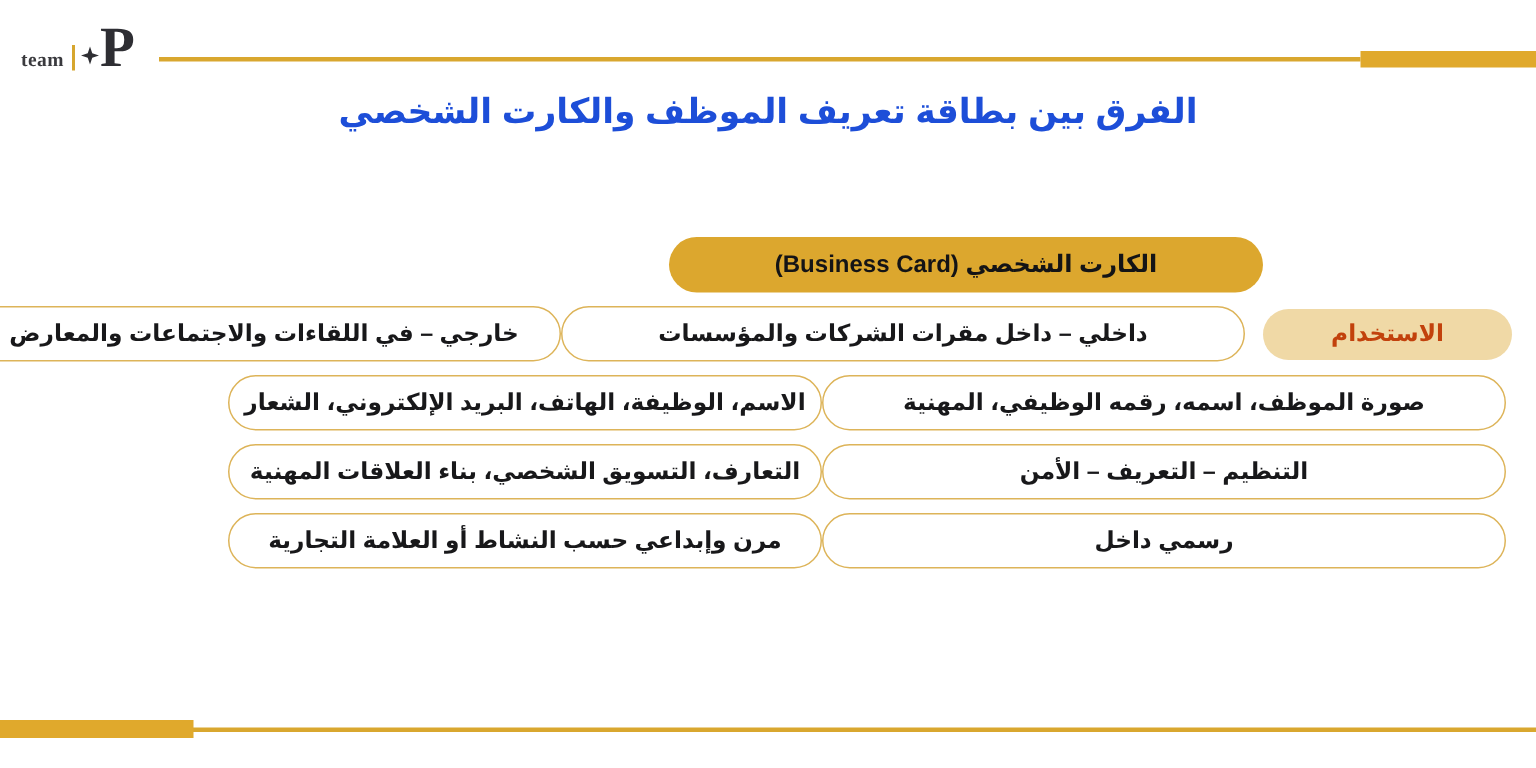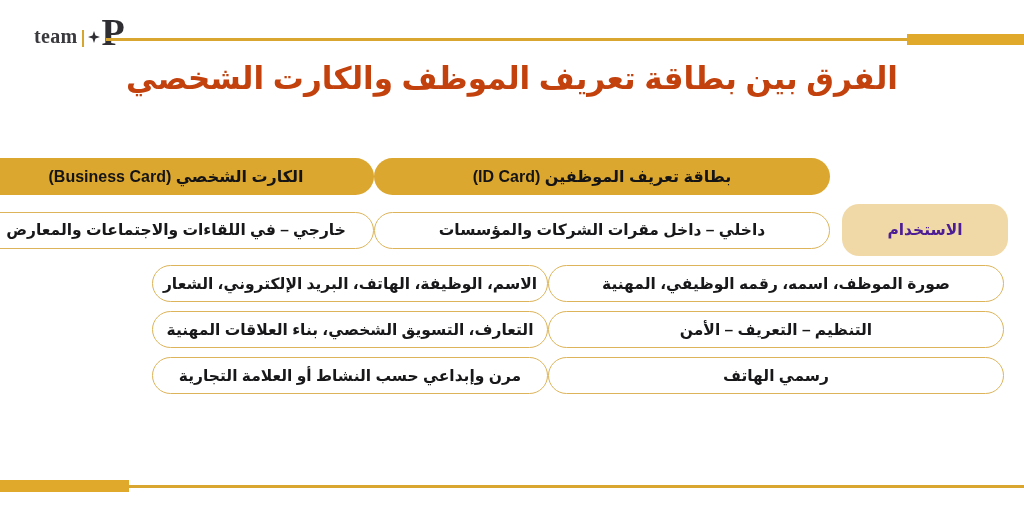--- a/index.html
+++ b/index.html
@@ -46,25 +46,24 @@
   .logo-spark svg { position: absolute; left: -2px; bottom: 6px; }
   .logo-div {
     width: 2px;
     height: 17px;
     background: #d6a62e;
     margin: 0 5px 3px 5px;
   }
   .logo-team {
     font-family: "Liberation Serif", "DejaVu Serif", serif;
     font-weight: 700;
-    font-size: 20px;
+    font-size: 13px;
     color: #3a3a3e;
     margin-bottom: 2px;
     letter-spacing: 0.3px;
-    margin-left: 20px;
   }
   .topline-thin {
     position: absolute;
     left: 106px;
     top: 38px;
     width: 801px;
     height: 3px;
     background: #d9a72f;
   }
   .topline-thick {
@@ -76,23 +75,23 @@
     background: #e0a92c;
   }
 
   
   .title {
     position: absolute;
     top: 60px;
     left: 0;
     width: 1024px;
     text-align: center;
-    font-size: 31px;
-    font-weight: 700;
-    color: #c2410c;
+    font-size: 23px;
+    font-weight: 700;
+    color: #1d4ed8;
     line-height: 1.25;
     letter-spacing: 0px;
   }
 
   
   .board {
     position: absolute;
     top: 158px;
     left: 0;
     width: 1024px;
@@ -138,22 +137,22 @@
     background: #ffffff;
     border: 1.6px solid #ddb459;
     height: 37px;
     border-radius: 19px;
     font-weight: 700;
     font-size: 15.5px;
     color: #18181a;
   }
   .pill.rowlabel {
     background: #f0d9a6;
-    color: #4c1d95;
-    height: 52px;
+    color: #c2410c;
+    height: 34px;
     border-radius: 17px;
     font-size: 15.5px;
   }
   .pill.spacer {
     background: transparent;
     border: none;
   }
 
   
   .botline-thin {
@@ -192,23 +191,20 @@
 </div>
 
 <div class="title">الفرق بين بطاقة تعريف الموظف والكارت الشخصي</div>
 
 <div class="board">
 
   <div class="grid-row">
     <div class="col-label">
       <div class="pill spacer"></div>
     </div>
-    <div class="col-id">
-      <div class="pill header">بطاقة تعريف الموظفين (ID Card)</div>
-    </div>
     <div class="col-biz">
       <div class="pill header">الكارت الشخصي (Business Card)</div>
     </div>
   </div>
 
   <div class="grid-row">
     <div class="col-label">
       <div class="pill rowlabel">الاستخدام</div>
     </div>
     <div class="col-id">
@@ -232,21 +228,21 @@
     <div class="col-id">
       <div class="pill cell">التنظيم – التعريف – الأمن</div>
     </div>
     <div class="col-biz">
       <div class="pill cell">التعارف، التسويق الشخصي، بناء العلاقات المهنية</div>
     </div>
   </div>
 
   <div class="grid-row">
     <div class="col-id">
-      <div class="pill cell">رسمي الهاتف</div>
+      <div class="pill cell">رسمي داخل</div>
     </div>
     <div class="col-biz">
       <div class="pill cell">مرن وإبداعي حسب النشاط أو العلامة التجارية</div>
     </div>
   </div>
 
 </div>
 
 <div class="botline-thin"></div>
 <div class="botline-thick"></div>

